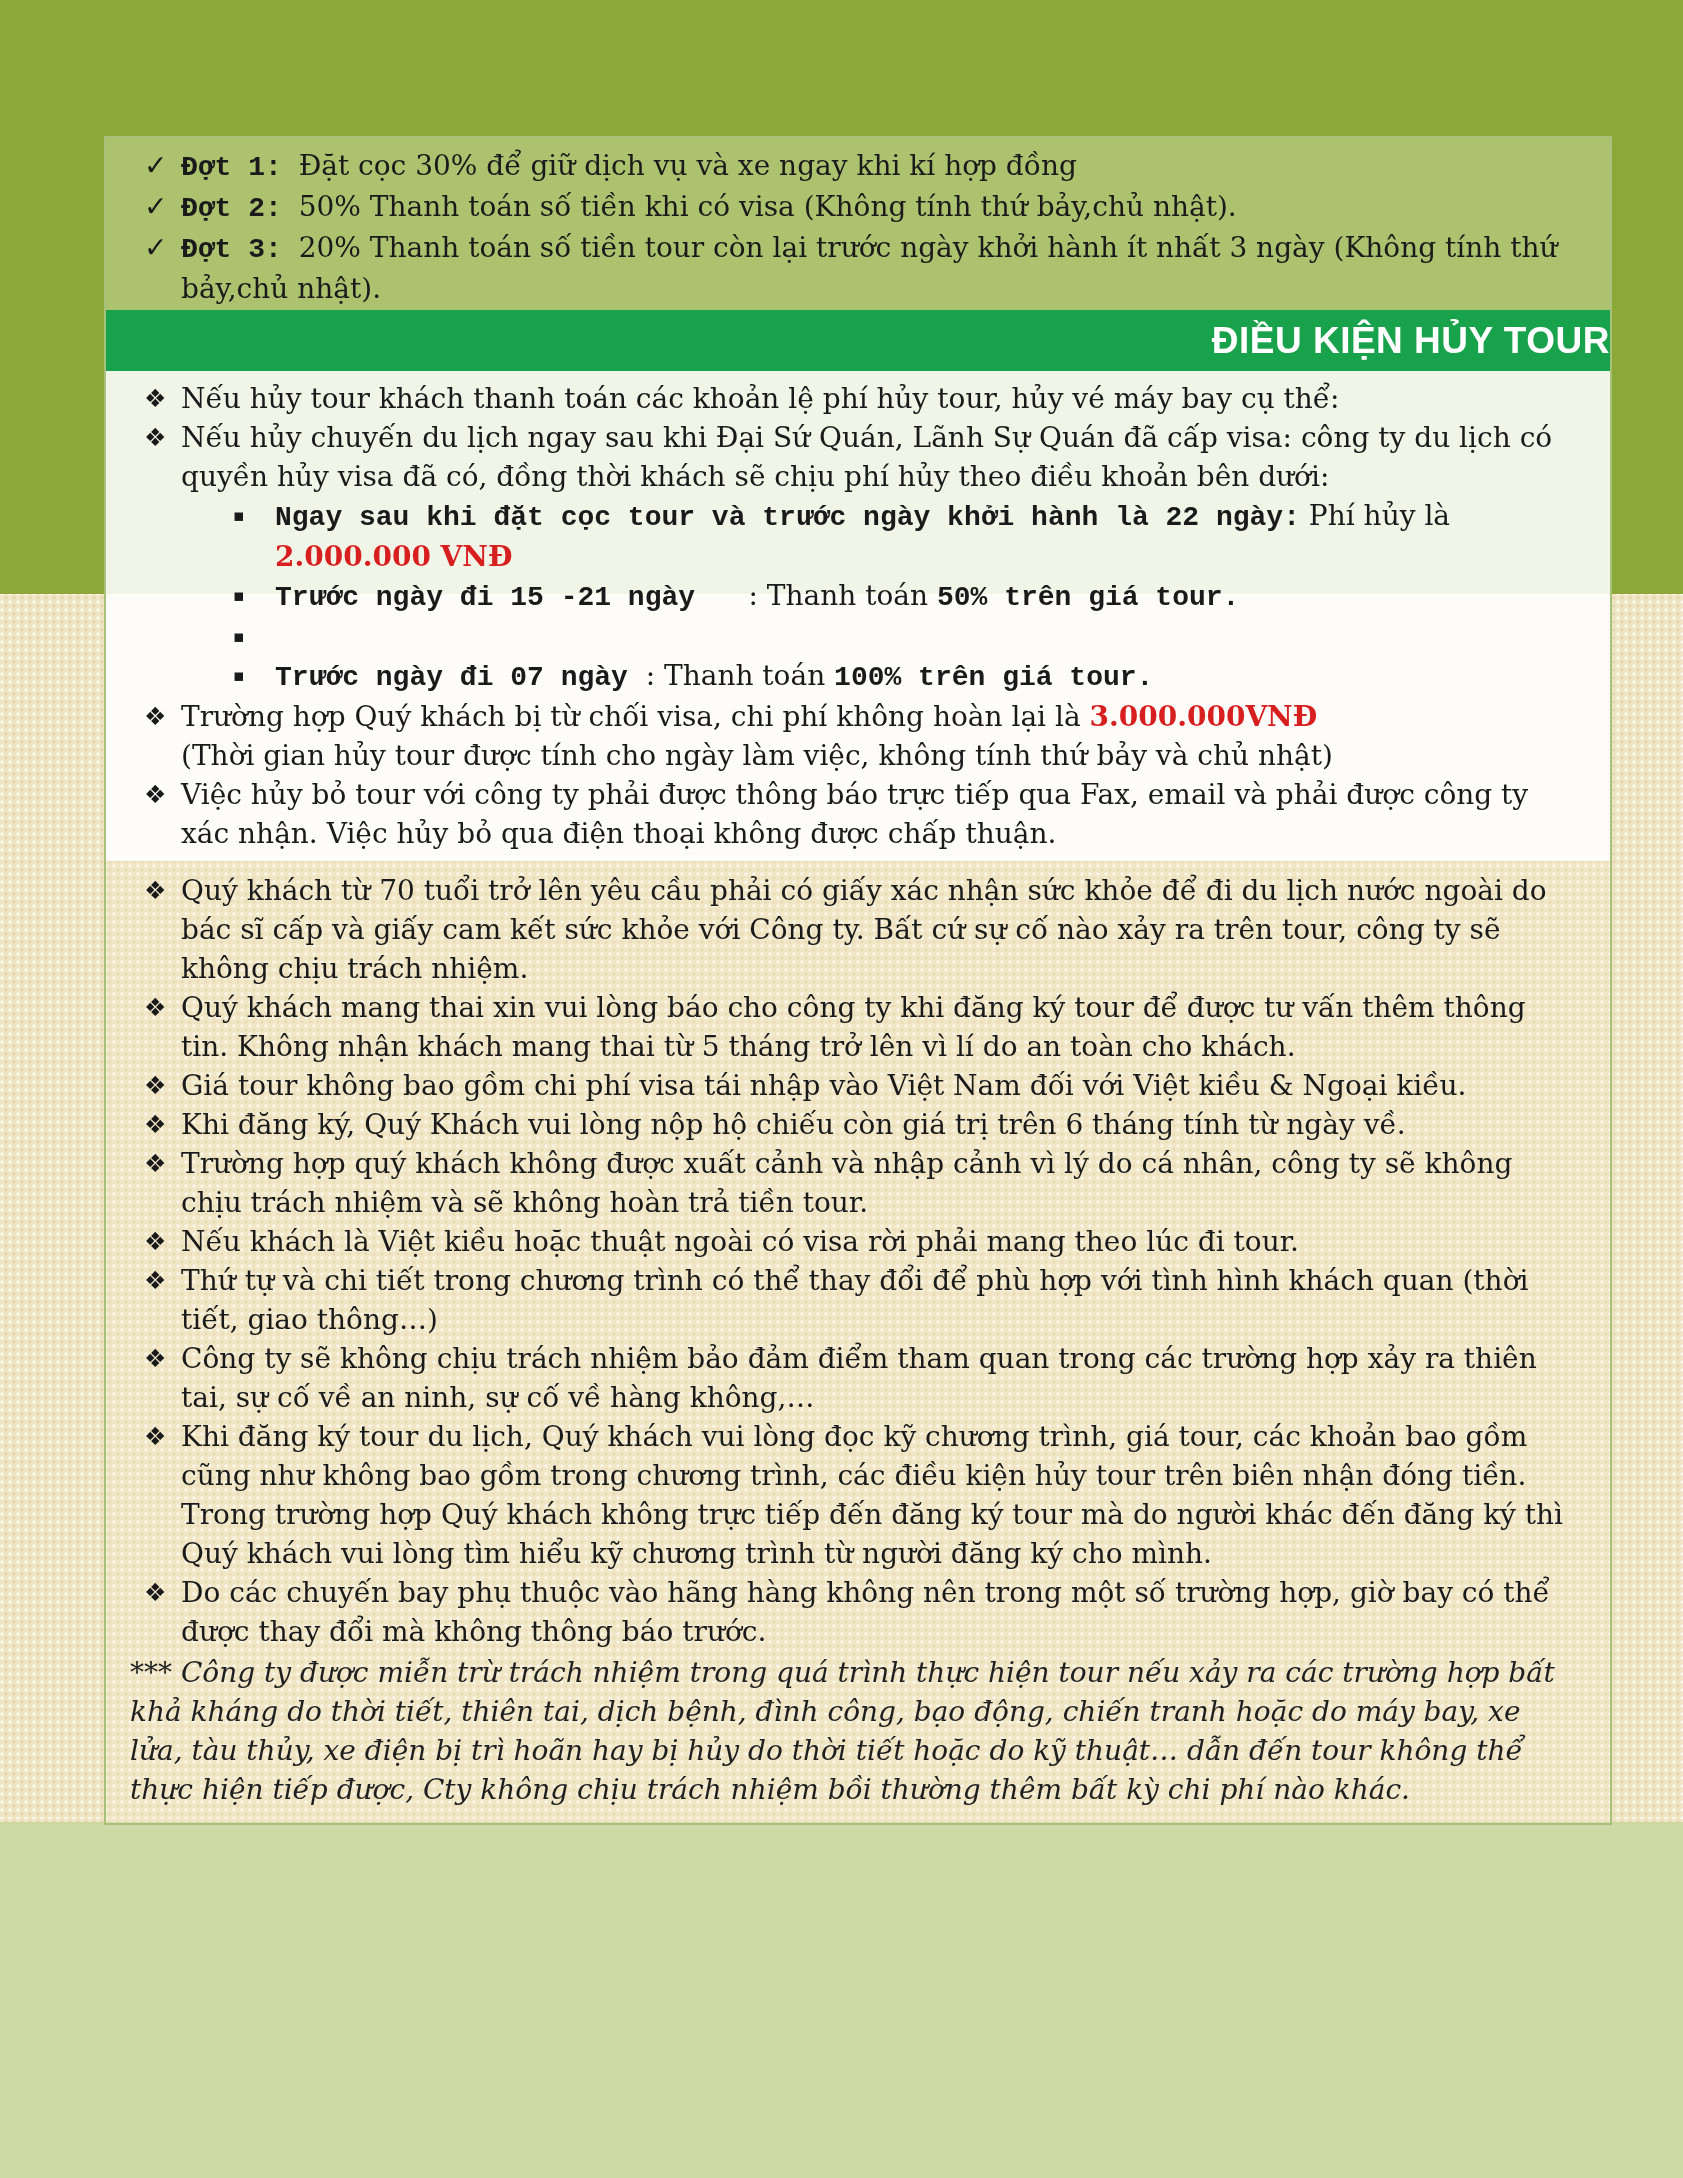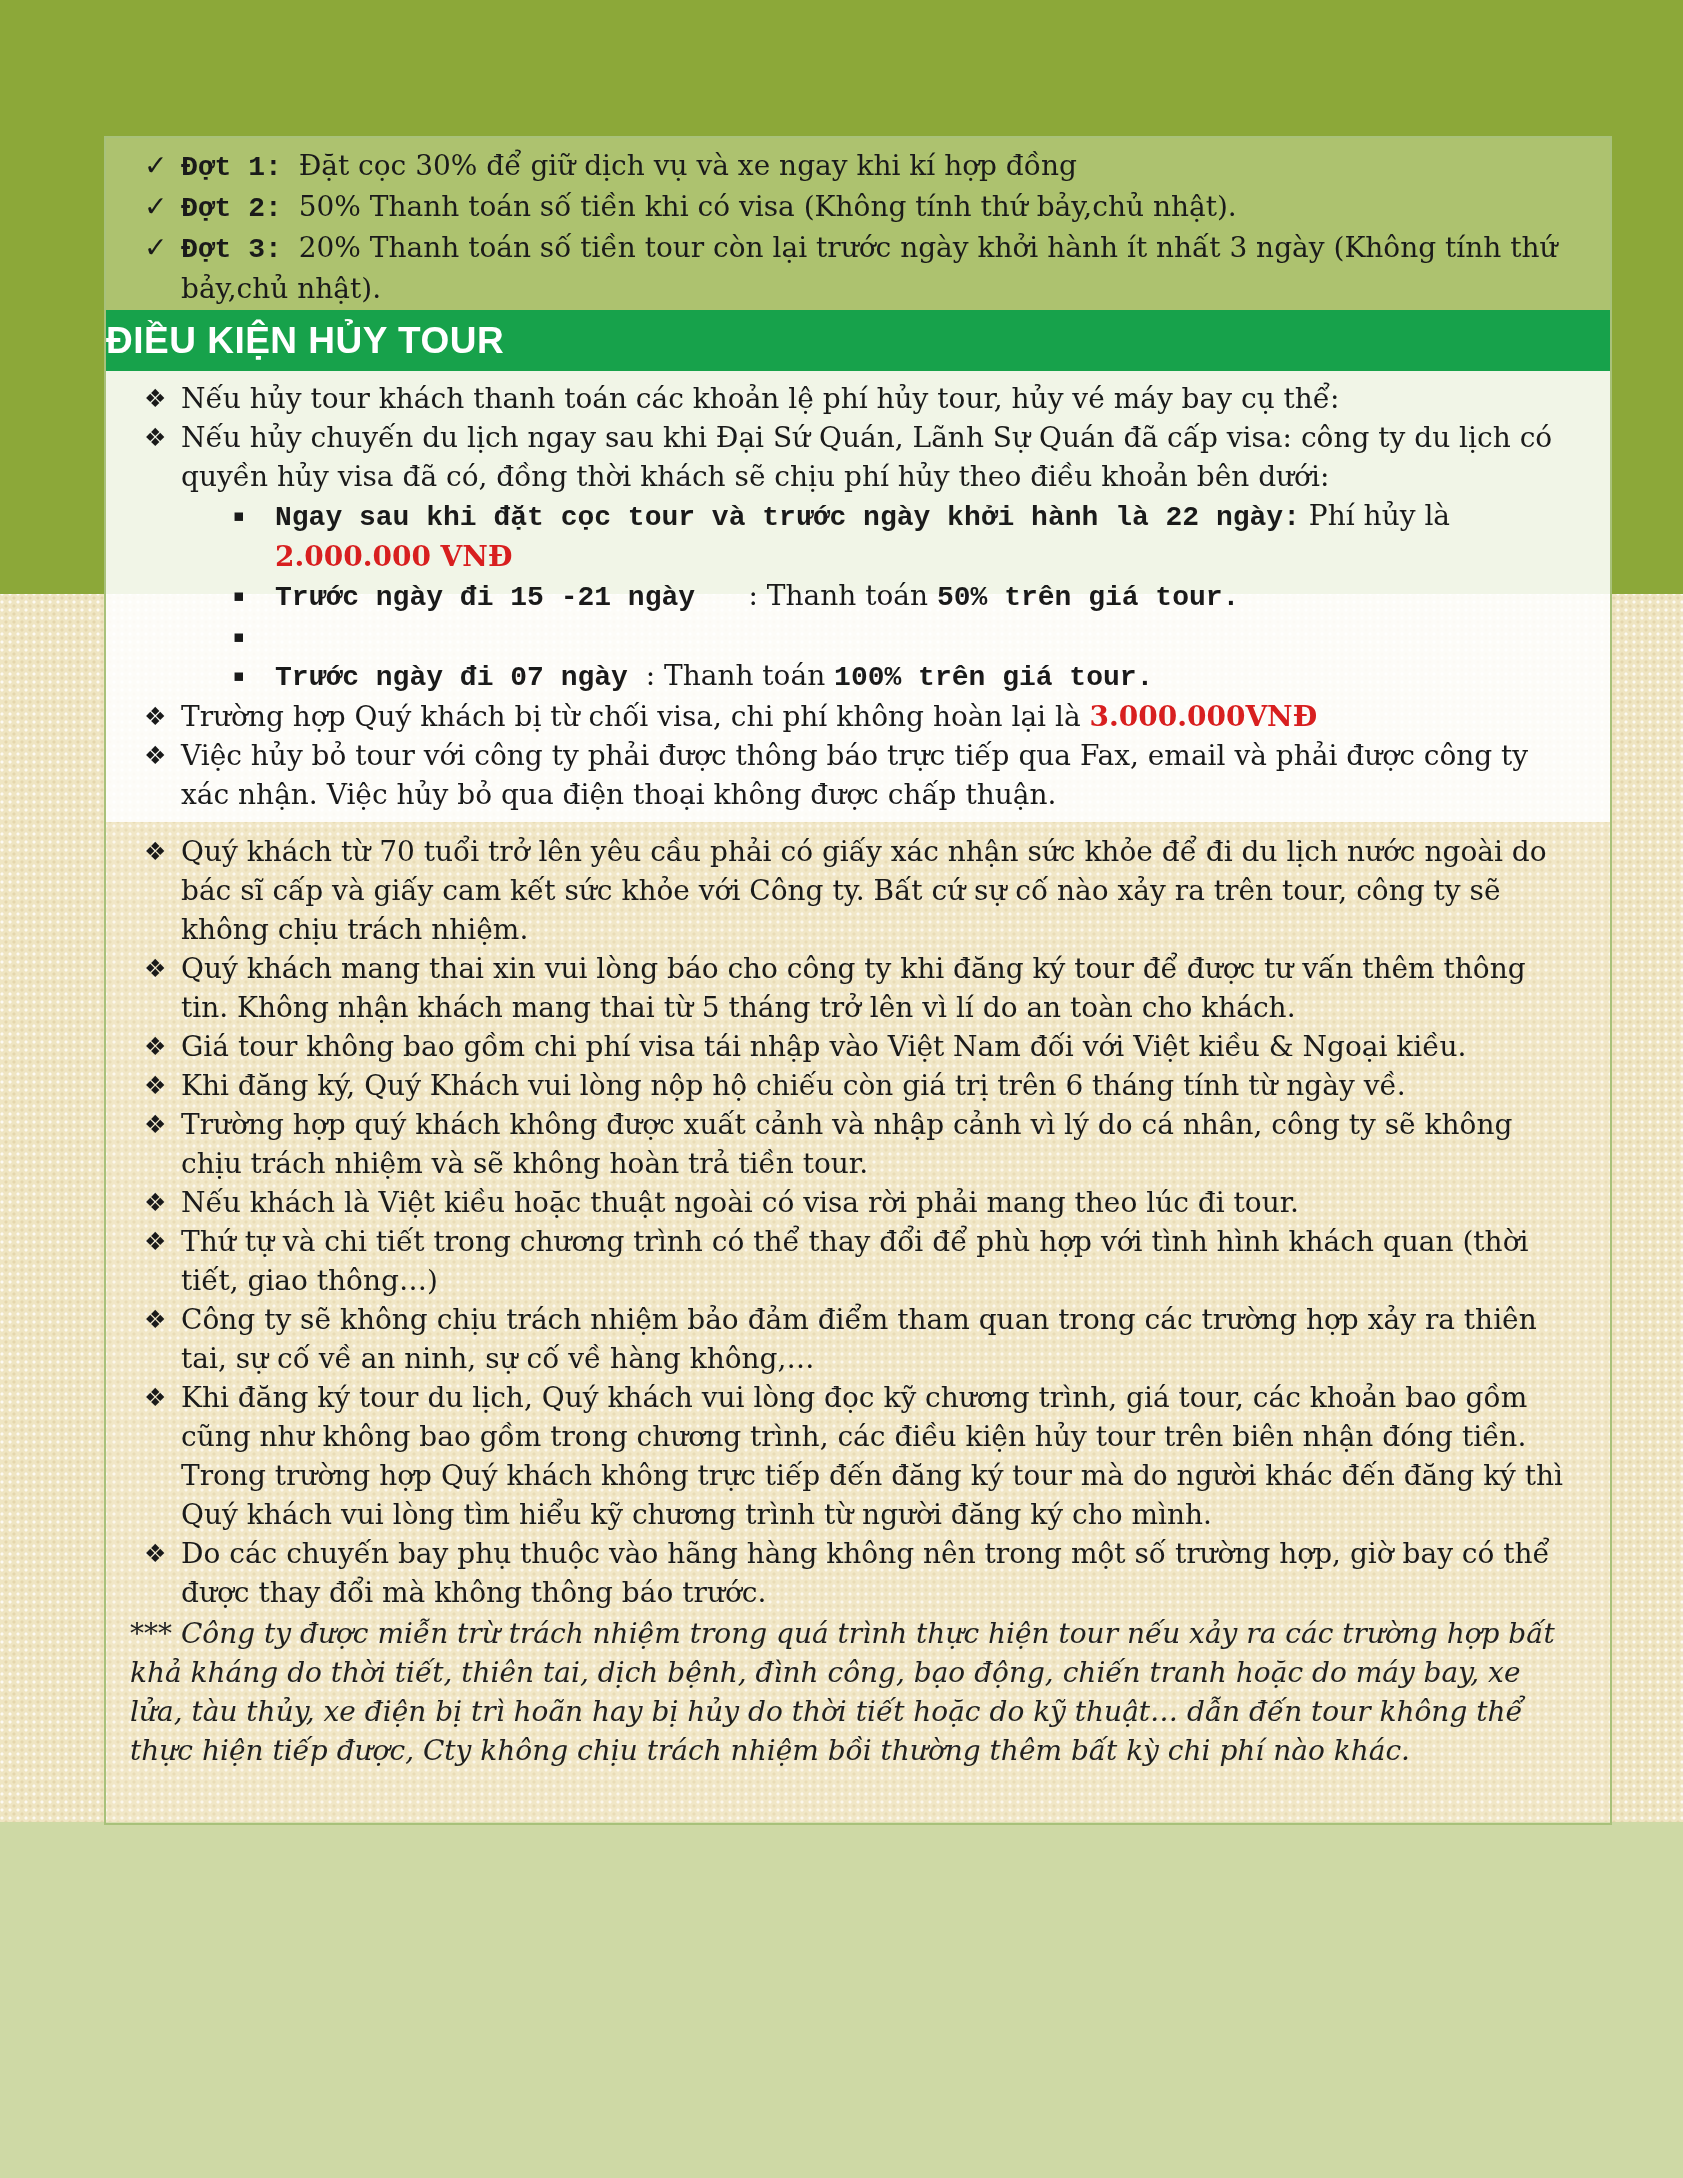--- a/index.html
+++ b/index.html
@@ -29,21 +29,21 @@
   .b-strip{background:#CED9A5;clip-path:polygon(0 352,1700 352,1700 360,0 360);}
 
   #content{
     position:absolute; left:104px; top:136px; width:1508px; height:1689px;
     border:2px solid #A8C17A; box-sizing:border-box;
     display:flex; flex-direction:column; overflow:hidden;
     font-size:28px; line-height:39px;
   }
   .sec-pay{background:rgba(252,255,240,.30); padding:8px 22px 2px 22px;}
   .bar{
-    background:var(--green,#17A24B); color:#fff; text-align:left;
+    background:var(--green,#17A24B); color:#fff; text-align:right;
     font-family:"Liberation Sans",sans-serif; font-weight:bold; font-size:37px;
     height:61px; line-height:61px; flex:0 0 auto; letter-spacing:0.5px;
   }
   .sec-cancel{background:rgba(255,255,255,.88); padding:8px 22px;}
   .sec-notes{background:rgba(250,243,220,.22); padding:10px 22px 0 22px; flex:1 1 auto;}
 
   .li{display:flex; align-items:flex-start;}
   .mk{flex:0 0 53px; padding-left:16px; box-sizing:border-box;
       font-family:"DejaVu Sans",sans-serif;}
   .mk-check{font-weight:bold; font-size:28px;}
@@ -120,20 +120,24 @@
         </div>
         <div class="li sub">
           <span class="mk mk-square">▪</span>
           <span class="tx"><span class="b">Trước ngày đi 07 ngày</span><span>&nbsp;&nbsp;: Thanh toán </span><span class="b">100% trên giá tour.</span></span>
         </div>
         <div class="li">
           <span class="mk mk-diamond">❖</span>
           <span class="tx"><span>Trường hợp Quý khách bị từ chối visa, chi phí không hoàn lại là </span><span class="r">3.000.000VNĐ</span></span>
         </div>
         <div class="li">
+          <span class="mk mk-none"></span>
+          <span class="tx"><span>(Thời gian hủy tour được tính cho ngày làm việc, không tính thứ bảy và chủ nhật)</span></span>
+        </div>
+        <div class="li">
           <span class="mk mk-diamond">❖</span>
           <span class="tx"><span>Việc hủy bỏ tour với công ty phải được thông báo trực tiếp qua Fax, email và phải được công ty xác nhận. Việc hủy bỏ qua điện thoại không được chấp thuận.</span></span>
         </div>
       </div>
 
 
     <div class="sec-notes">
       <div>
           <div class="li">
             <span class="mk mk-diamond">❖</span>

